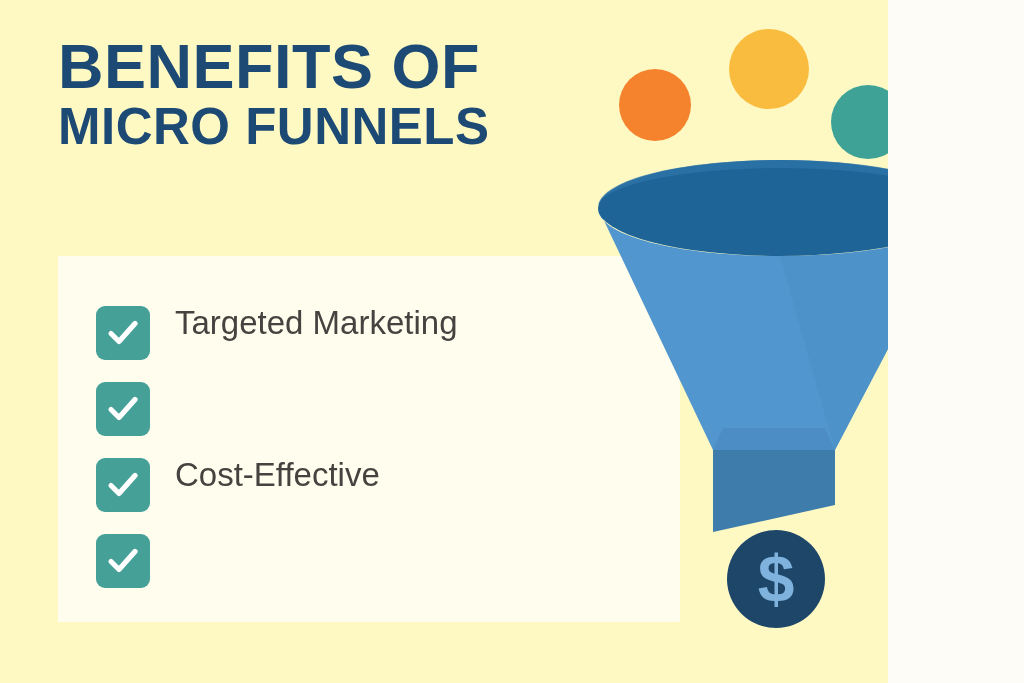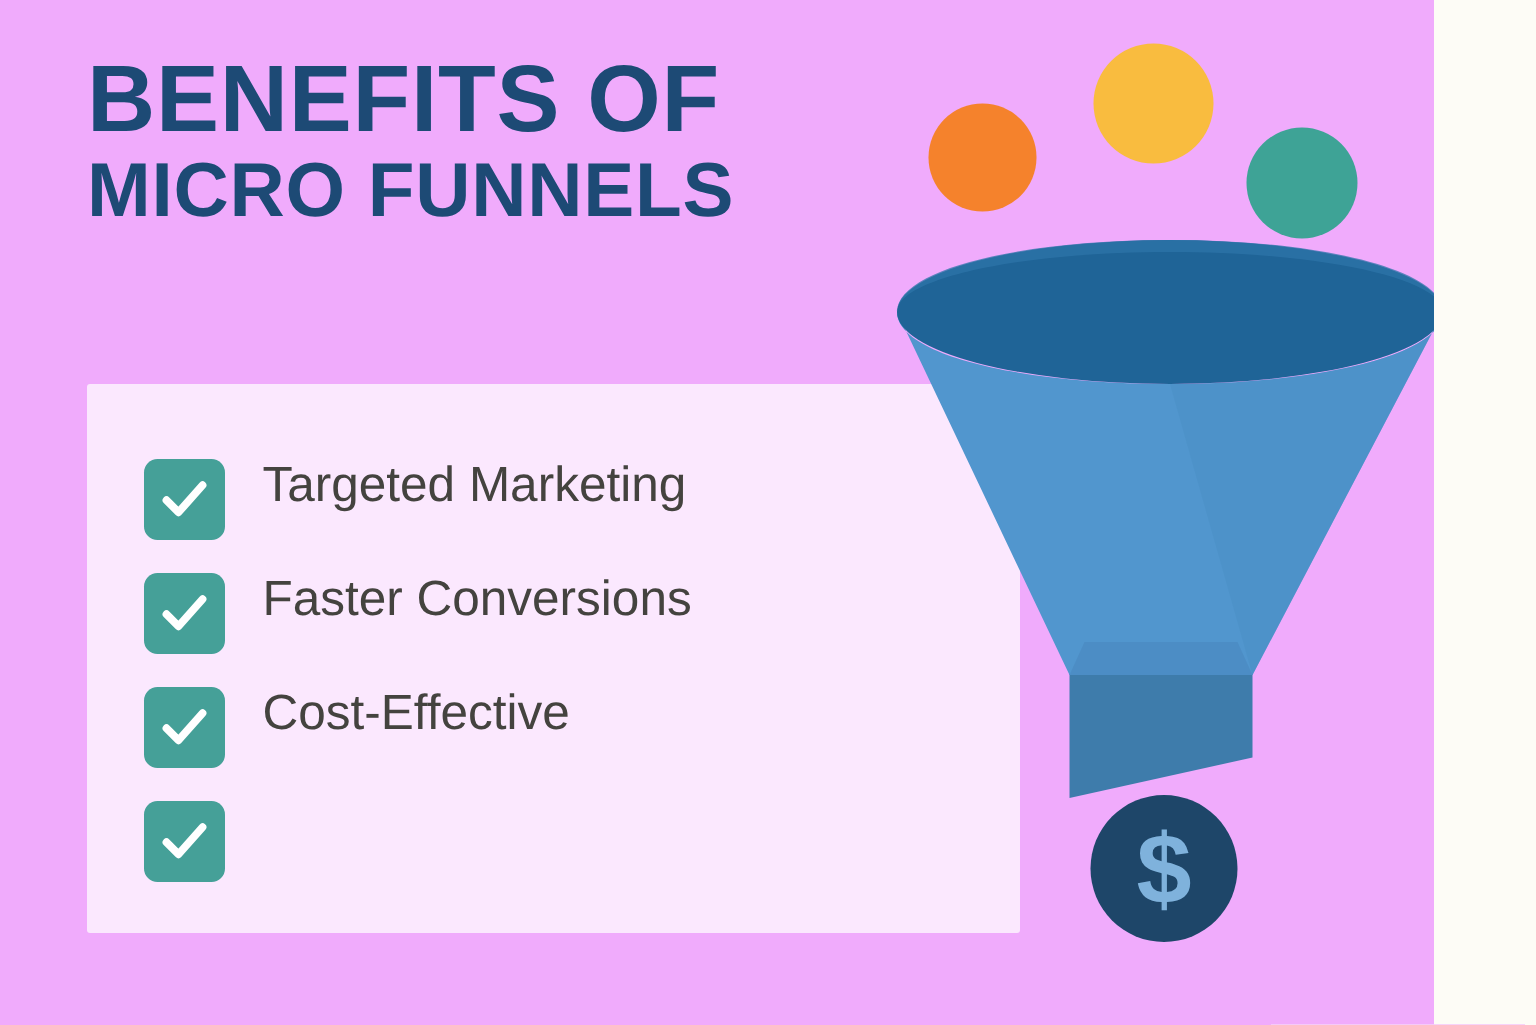--- a/index.html
+++ b/index.html
@@ -9,23 +9,23 @@
   body {
     width: 1024px;
     height: 683px;
     overflow: hidden;
     font-family: "Liberation Sans", sans-serif;
     background: #FDFCF6;
   }
 
   #infographic {
     position: relative;
-    width: 956px;
+    width: 888px;
     height: 683px;
-    background: #f0abfc;
+    background: #fef9c3;
     overflow: hidden;
   }
 
   
   .content-card {
     position: absolute;
     left: 58px;
     top: 256px;
     width: 622px;
     height: 366px;
@@ -197,21 +197,20 @@
       </div>
       <span class="check-label">Targeted Marketing</span>
     </div>
 
     <div class="check-row">
       <div class="checkbox">
         <svg width="34" height="34" viewBox="0 0 34 34" xmlns="http://www.w3.org/2000/svg">
           <path d="M5 17.5 L13 25.5 L29 7.5" stroke="#FFFFFF" stroke-width="5.2" stroke-linecap="round" stroke-linejoin="round" fill="none"></path>
         </svg>
       </div>
-      <span class="check-label">Faster Conversions</span>
     </div>
 
     <div class="check-row">
       <div class="checkbox">
         <svg width="34" height="34" viewBox="0 0 34 34" xmlns="http://www.w3.org/2000/svg">
           <path d="M5 17.5 L13 25.5 L29 7.5" stroke="#FFFFFF" stroke-width="5.2" stroke-linecap="round" stroke-linejoin="round" fill="none"></path>
         </svg>
       </div>
       <span class="check-label">Cost-Effective</span>
     </div>

